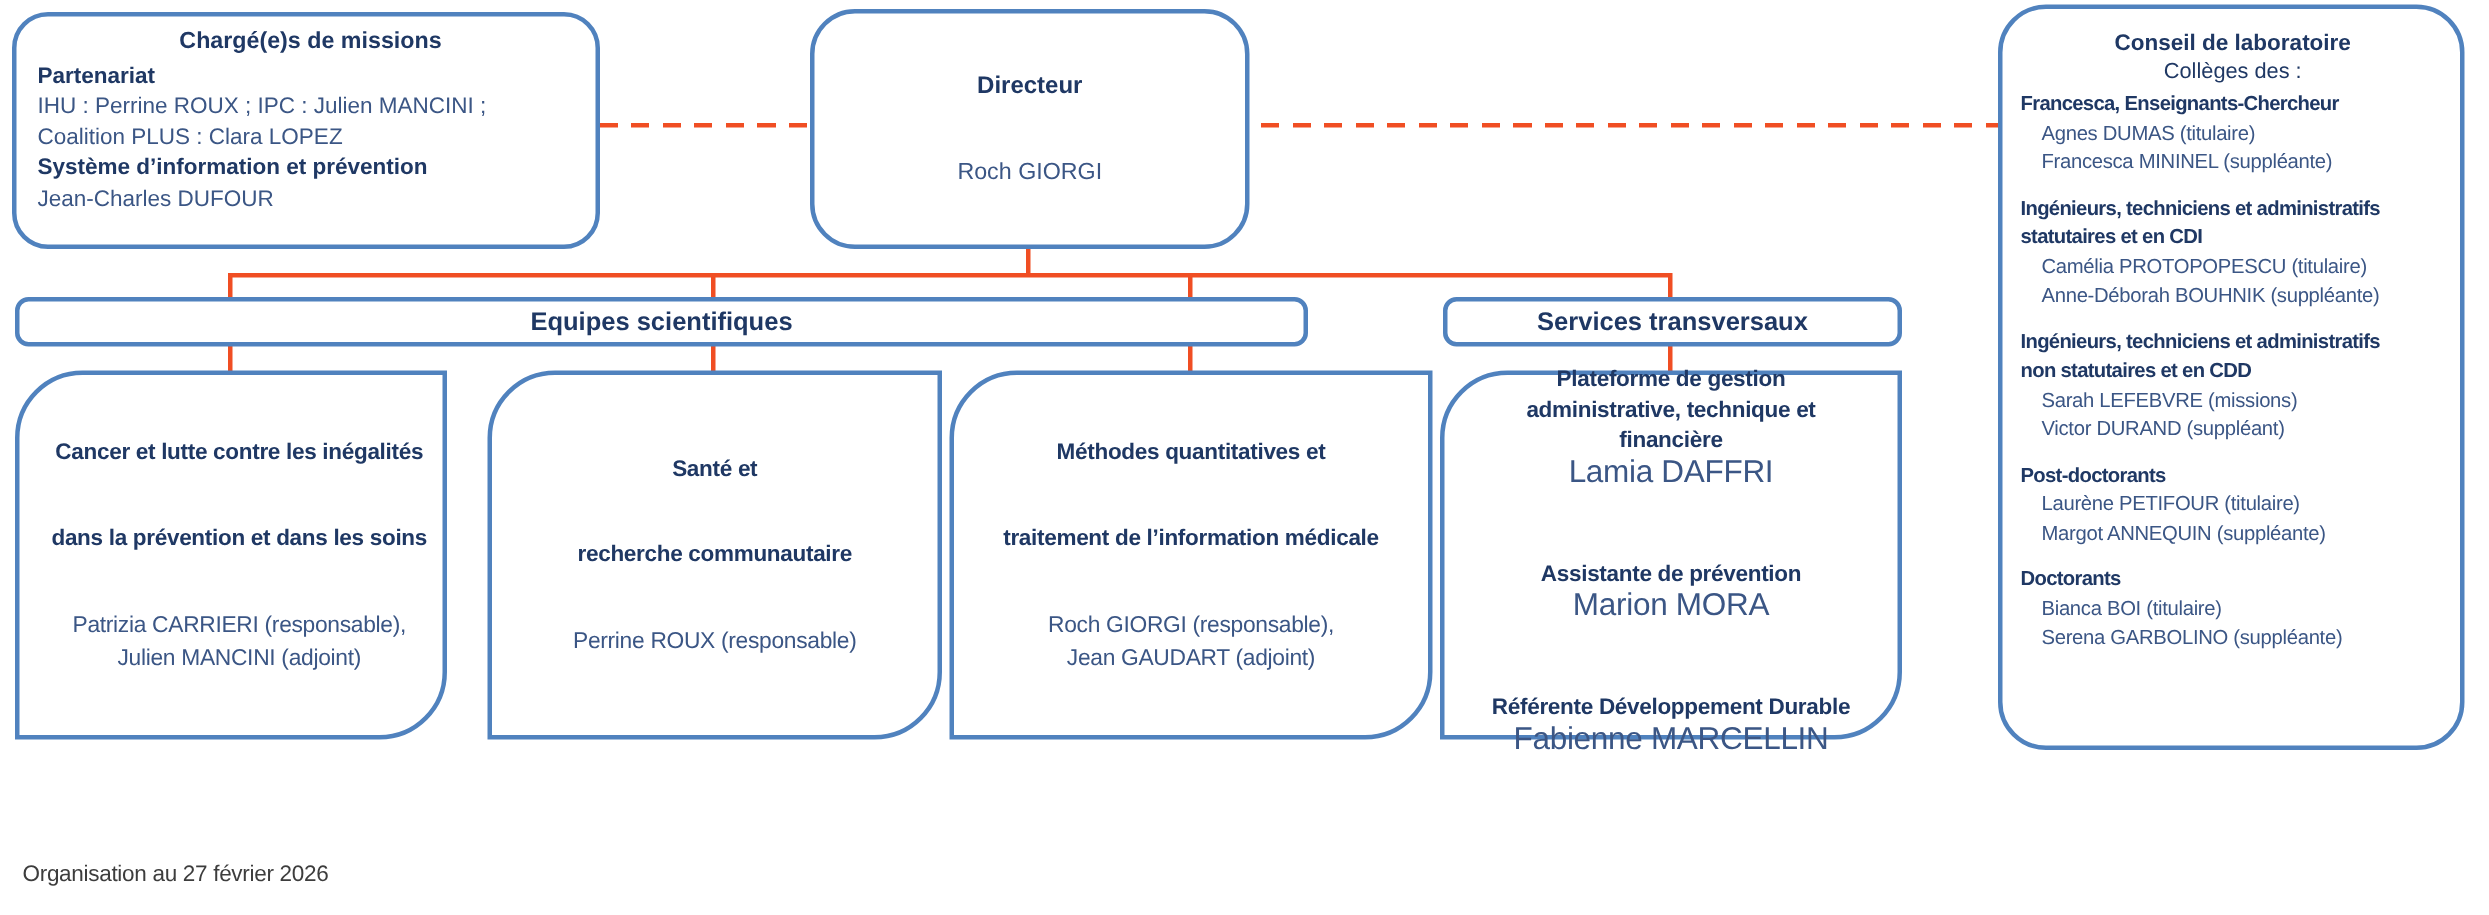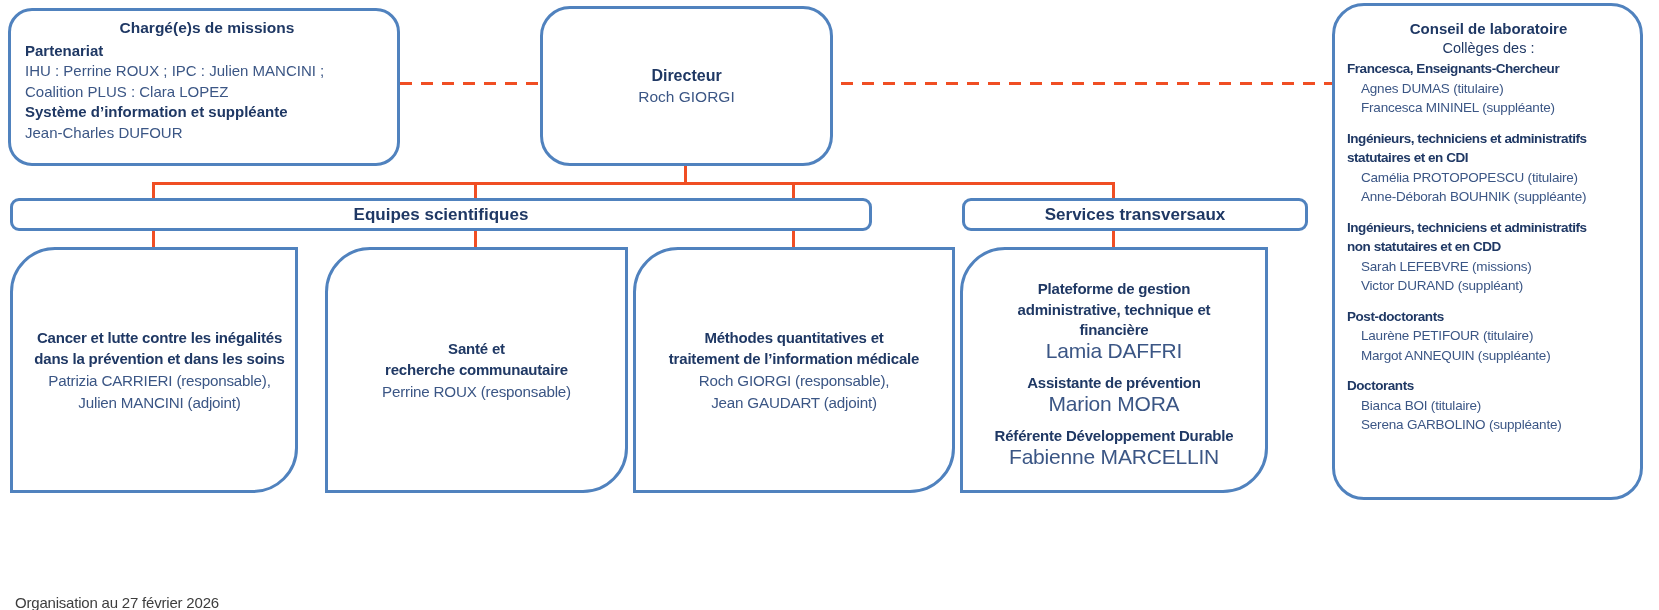--- a/index.html
+++ b/index.html
@@ -6,51 +6,51 @@
     --blue:#5082be;
     --navy:#1f3864;
     --body:#3b5685;
     --orange:#f04e23;
   }
   html,body{margin:0;padding:0;background:#fff;}
   #stage{
     position:relative;width:1659px;height:610px;background:#fff;overflow:hidden;
     font-family:"Liberation Sans",sans-serif;color:var(--navy);
   }
-  .abs{position:absolute;box-sizing:border-box;margin-top:20px;}
+  .abs{position:absolute;box-sizing:border-box;}
   
   .conn{position:absolute;background:var(--orange);z-index:1;}
   .dashline{
     position:absolute;z-index:0;height:3px;
     background:repeating-linear-gradient(90deg,var(--orange) 0 12px,transparent 12px 21px);
   }
   
   .box{
     position:absolute;background:#fff;border:3px solid var(--blue);
     box-sizing:border-box;z-index:2;
   }
   .band{
     display:flex;align-items:center;justify-content:center;
     border-radius:9px;font-weight:bold;font-size:17px;color:var(--navy);
   }
   .diag{border-radius:45px 0 45px 0;}
-  .center-col{display:flex;flex-direction:column;align-items:center;justify-content:center;text-align:center;}
+  .center-col{display:flex;flex-direction:column;align-items:center;justify-content:center;text-align:center;gap:36px;}
   .bold{font-weight:bold;color:var(--navy);}
   .name{color:var(--body);}
   .nowrap{white-space:nowrap;}
   
   #charges{left:8px;top:8px;width:392px;height:158px;border-radius:24px;padding:7px 8px 0 14px;font-size:15px;line-height:20.5px;}
   #charges .title{text-align:center;font-weight:bold;font-size:15.5px;margin-bottom:2px;}
   
   #directeur{left:540px;top:6px;width:293px;height:160px;border-radius:30px;}
   #directeur .title{font-weight:bold;font-size:16px;margin-bottom:3px;}
   #directeur .name{font-size:15.5px;}
   
   #band-equipes{left:10px;top:198px;width:862px;height:33px;}
-  #band-services{left:962px;top:198px;width:346px;height:33px;}
+  #band-services{left:962px;top:198px;width:306px;height:33px;}
   
   .team{top:247px;height:246px;font-size:15px;line-height:21px;letter-spacing:-0.2px;}
   #team1{left:10px;width:288px;padding-left:11px;}
   #team2{left:325px;width:303px;}
   #team3{left:633px;width:322px;}
   .team .t-title{font-weight:bold;color:var(--navy);}
   .team .members{margin-top:1px;}
   .team .name{line-height:22px;font-size:15.2px;}
   
   #servbox{left:960px;top:247px;width:308px;height:246px;font-size:15px;line-height:20.5px;letter-spacing:-0.2px;padding-top:6px;}
@@ -79,21 +79,21 @@
   <div class="conn" style="left:152px;top:182px;width:3px;height:68px;"></div>
   <div class="conn" style="left:474px;top:182px;width:3px;height:68px;"></div>
   <div class="conn" style="left:792px;top:182px;width:3px;height:68px;"></div>
   <div class="conn" style="left:1112px;top:182px;width:3px;height:68px;"></div>
 
   <div id="charges" class="box">
     <div class="title">Chargé(e)s de missions</div>
     <div class="bold">Partenariat</div>
     <div class="name nowrap">IHU : Perrine ROUX ; IPC : Julien MANCINI ;</div>
     <div class="name nowrap">Coalition PLUS : Clara LOPEZ</div>
-    <div class="bold nowrap">Système d’information et suppléante</div>
+    <div class="bold nowrap">Système d’information et prévention</div>
     <div class="name nowrap">Jean-Charles DUFOUR</div>
   </div>
 
   <div id="directeur" class="box center-col">
     <div class="title">Directeur</div>
     <div class="name">Roch GIORGI</div>
   </div>
 
   <div id="band-equipes" class="box band">
     <span>Equipes scientifiques</span>

